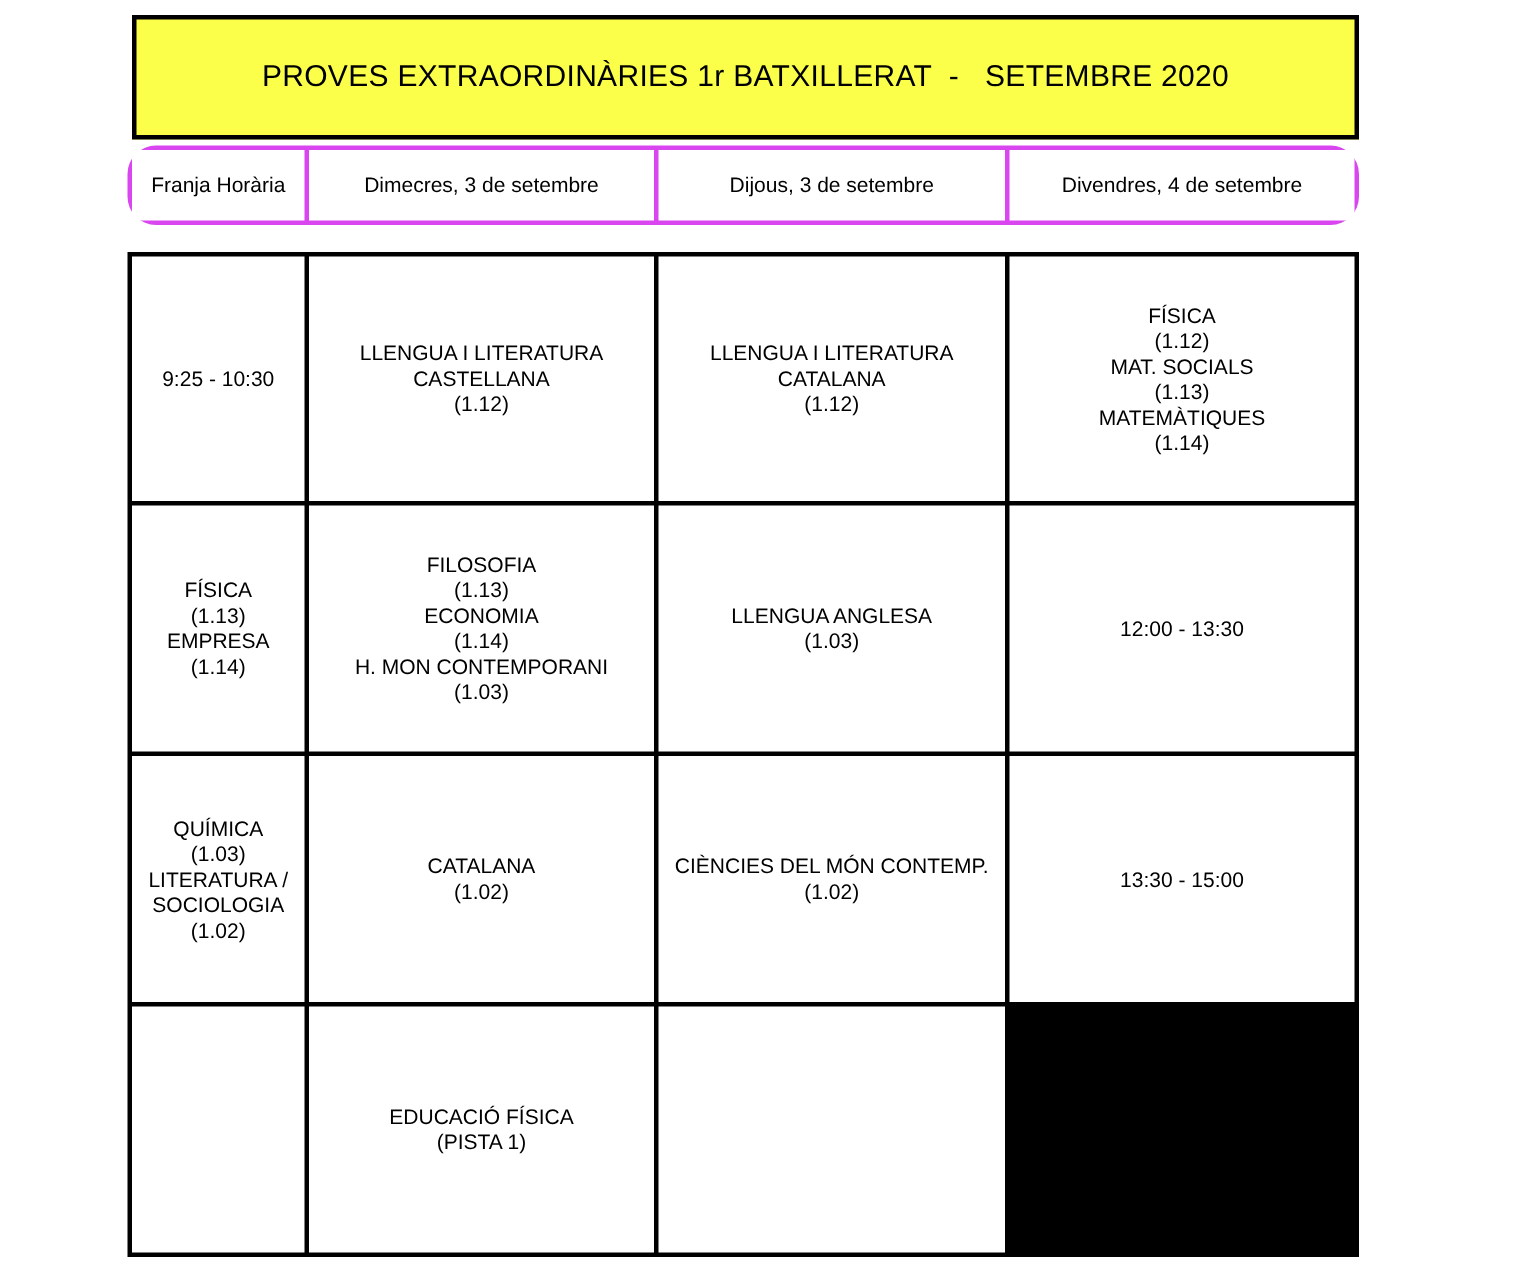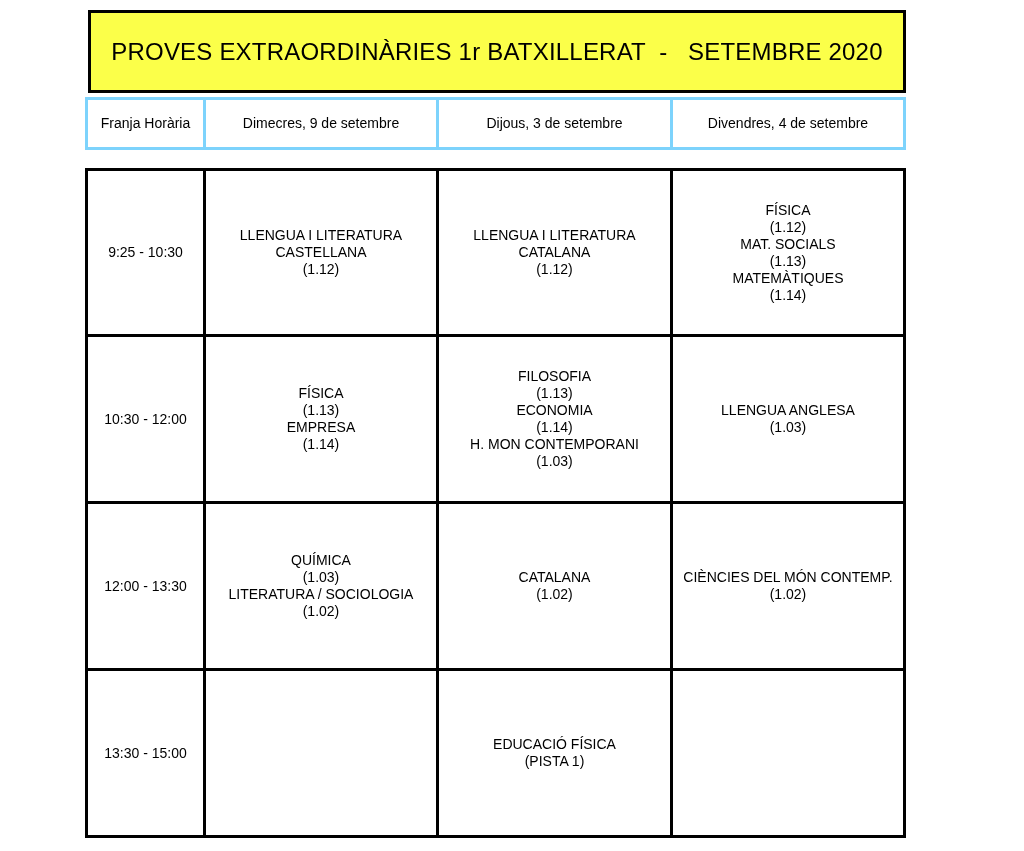--- a/index.html
+++ b/index.html
@@ -22,37 +22,38 @@
     top: 10px;
     width: 812px;
     height: 77px;
     background: #fbff49;
     border: 3px solid #000000;
     display: flex;
     align-items: center;
     justify-content: center;
   }
   .banner-title {
-    font-size: 24px;
+    font-size: 20px;
     white-space: pre;
     letter-spacing: 0.2px;
   }
   .hdr-grid {
     position: absolute;
     left: 85px;
     top: 97px;
     width: 821px;
     height: 53px;
     box-sizing: border-box;
-    background: #7dd3fc;
+    background: #d946ef;
     display: grid;
     grid-template-columns: 115px 230px 231px 230px;
     grid-template-rows: 47px;
     gap: 3px;
     padding: 3px;
+    border-radius: 19px;
   }
   .body-grid {
     position: absolute;
     left: 85px;
     top: 168px;
     width: 821px;
     height: 670px;
     box-sizing: border-box;
     background: #000000;
     display: grid;
@@ -76,21 +77,21 @@
 <body>
 
 <div class="page">
 
   <div class="banner">
     <div class="banner-title">PROVES EXTRAORDINÀRIES 1r BATXILLERAT  -   SETEMBRE 2020</div>
   </div>
 
   <div class="hdr-grid">
     <div class="cell">Franja Horària</div>
-    <div class="cell">Dimecres, 9 de setembre</div>
+    <div class="cell">Dimecres, 3 de setembre</div>
     <div class="cell">Dijous, 3 de setembre</div>
     <div class="cell">Divendres, 4 de setembre</div>
   </div>
 
   <div class="body-grid">
 
     <div class="cell">9:25 - 10:30</div>
     <div class="cell">
         <div>LLENGUA I LITERATURA</div>
         <div>CASTELLANA</div>
@@ -103,21 +104,20 @@
       </div>
     <div class="cell">
         <div>FÍSICA</div>
         <div>(1.12)</div>
         <div>MAT. SOCIALS</div>
         <div>(1.13)</div>
         <div>MATEMÀTIQUES</div>
         <div>(1.14)</div>
       </div>
 
-    <div class="cell">10:30 - 12:00</div>
     <div class="cell">
         <div>FÍSICA</div>
         <div>(1.13)</div>
         <div>EMPRESA</div>
         <div>(1.14)</div>
       </div>
     <div class="cell">
         <div>FILOSOFIA</div>
         <div>(1.13)</div>
         <div>ECONOMIA</div>

